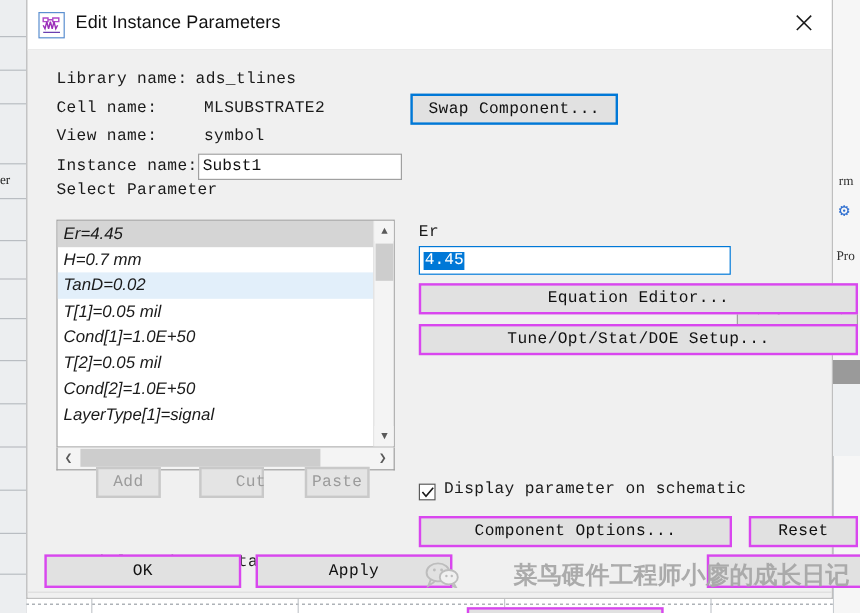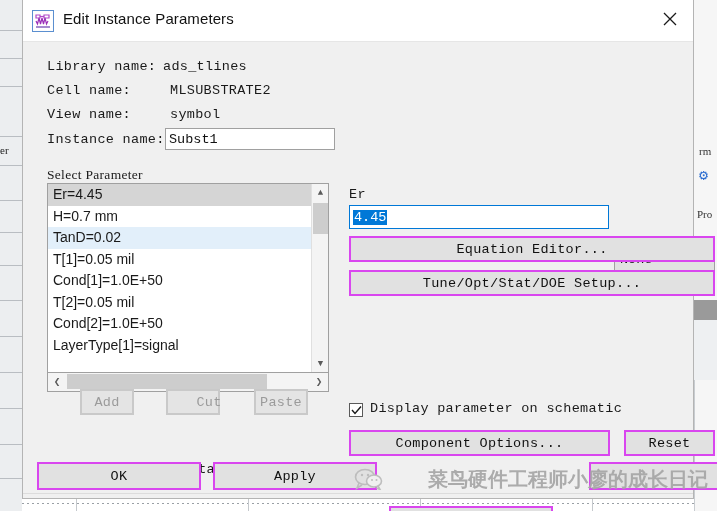--- a/index.html
+++ b/index.html
@@ -72,21 +72,21 @@
   }
   .btn.focus{border:2px solid #0078d7;background:#e1e1e1;}
   .btn.disabled{color:#9b9b9b;background:#e4e4e4;border-color:#c9c9c9;text-align:right;}
 
   
   .listwrap{position:absolute;left:24px;top:141px;width:282px;height:190px;
     border:1px solid #a0a0a0;background:#ffffff;box-sizing:border-box;overflow:hidden;}
   .list-inner{position:absolute;left:0;top:0;width:265px;height:100%;overflow:hidden;}
   .li{height:21.5px;line-height:21.5px;font-size:14px;padding-left:5px;color:#1a1a1a;
       font-family:"Liberation Sans","DejaVu Sans",sans-serif;white-space:nowrap;
-      box-sizing:border-box;}
+      box-sizing:border-box;font-style:italic;}
   .li.sel-grey{background:#d5d5d5;}
   .li.sel-blue{background:#e2effa;}
 
   .vscroll{position:absolute;right:0;top:0;width:17px;height:100%;background:#f4f4f4;
      border-left:1px solid #e0e0e0;box-sizing:border-box;}
   .vs-arrow{position:absolute;left:0;width:17px;height:17px;display:flex;align-items:center;
      justify-content:center;color:#5a5a5a;font-size:9px;background:#f4f4f4;}
   .vs-up{top:0;} .vs-dn{bottom:0;}
   .vs-thumb{position:absolute;left:1px;top:19px;width:15px;height:31px;background:#cdcdcd;}
 
@@ -185,22 +185,23 @@
 
     <div class="lbl" style="left:24px;top:41px;">Cell name:</div>
     <div class="val" style="left:147px;top:41px;">MLSUBSTRATE2</div>
 
     <div class="lbl" style="left:24px;top:65px;">View name:</div>
     <div class="val" style="left:147px;top:65px;">symbol</div>
 
     <div class="lbl" style="left:24px;top:90px;">Instance name:</div>
     <input class="txtbox" style="left: 142px; top: 86px; width: 170px; height: 22px;" value="Subst1">
 
-
-    <div class="lbl" style="left:24px;top:125px;font-family:Liberation Serif, serif;">Select Parameter</div>
+    <div class="btn focus" style="left:319px;top:36px;width:173px;height:26px;">Swap Component...</div>
+
+    <div class="lbl" style="left:24px;top:110px;">Select Parameter</div>
 
     <div class="listwrap">
       <div class="list-inner" id="list-inner">
           <div class="li sel-grey">Er=4.45</div>
           <div class="li">H=0.7 mm</div>
           <div class="li sel-blue">TanD=0.02</div>
           <div class="li">T[1]=0.05 mil</div>
           <div class="li">Cond[1]=1.0E+50</div>
           <div class="li">T[2]=0.05 mil</div>
           <div class="li">Cond[2]=1.0E+50</div>

